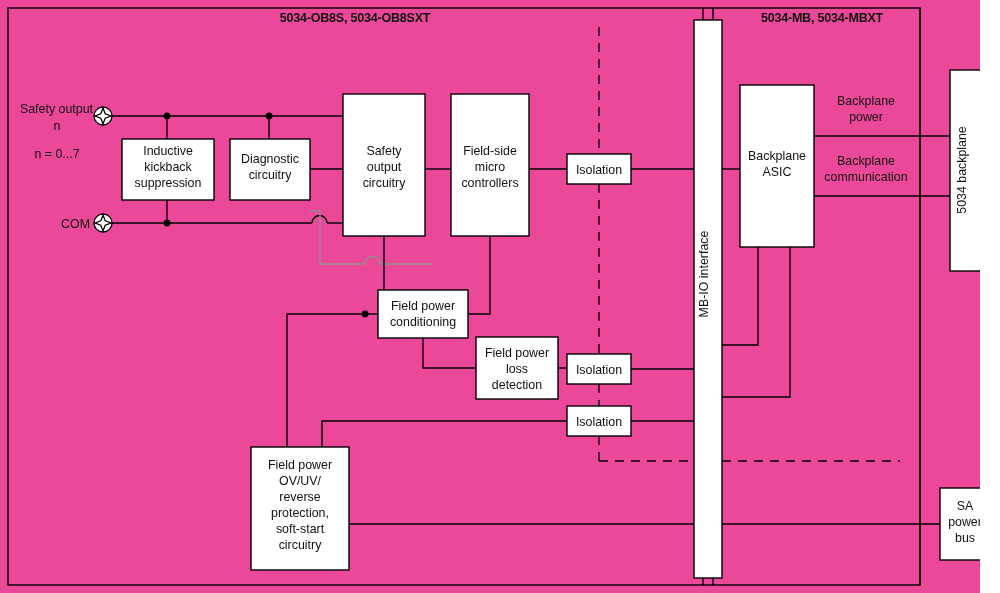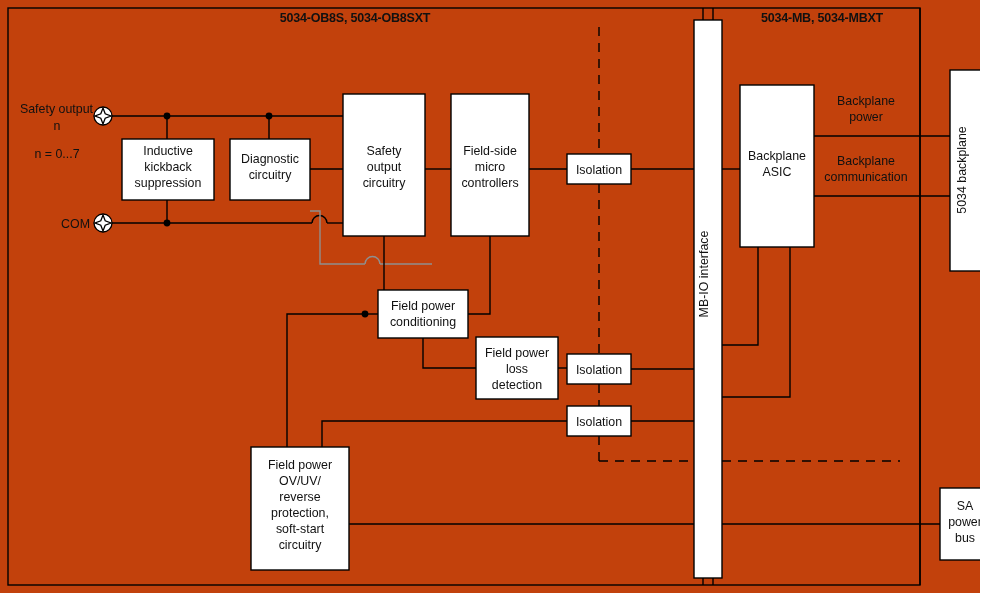--- a/index.html
+++ b/index.html
@@ -1,17 +1,17 @@
 <!DOCTYPE html>
 <html><head>
 <meta charset="utf-8">
 <style>
   html,body{margin:0;padding:0;background:#ffffff;}
   body{font-family:"Liberation Sans",sans-serif;}
-  #stage{position:relative;width:980px;height:593px;background:#c2410c;overflow:hidden;}
+  #stage{position:relative;width:980px;height:593px;background:#ec4899;overflow:hidden;}
   svg{display:block;}
   .blk{fill:#ffffff;stroke:#000000;stroke-width:1.4;}
   .panel{fill:none;stroke:#000000;stroke-width:1.4;}
   .wire{stroke:#000000;stroke-width:1.4;fill:none;stroke-linecap:butt;}
   .wire-gray{stroke:#8f8f8f;stroke-width:1.4;fill:none;}
   .hop{stroke:#000000;stroke-width:1.4;fill:none;}
   .hop-gray{stroke:#8f8f8f;stroke-width:1.4;fill:none;}
   .dash{stroke:#000000;stroke-width:1.4;fill:none;stroke-dasharray:9 7;}
   .dot{fill:#000000;}
   .term{fill:#ffffff;stroke:#000000;stroke-width:1.3;}

